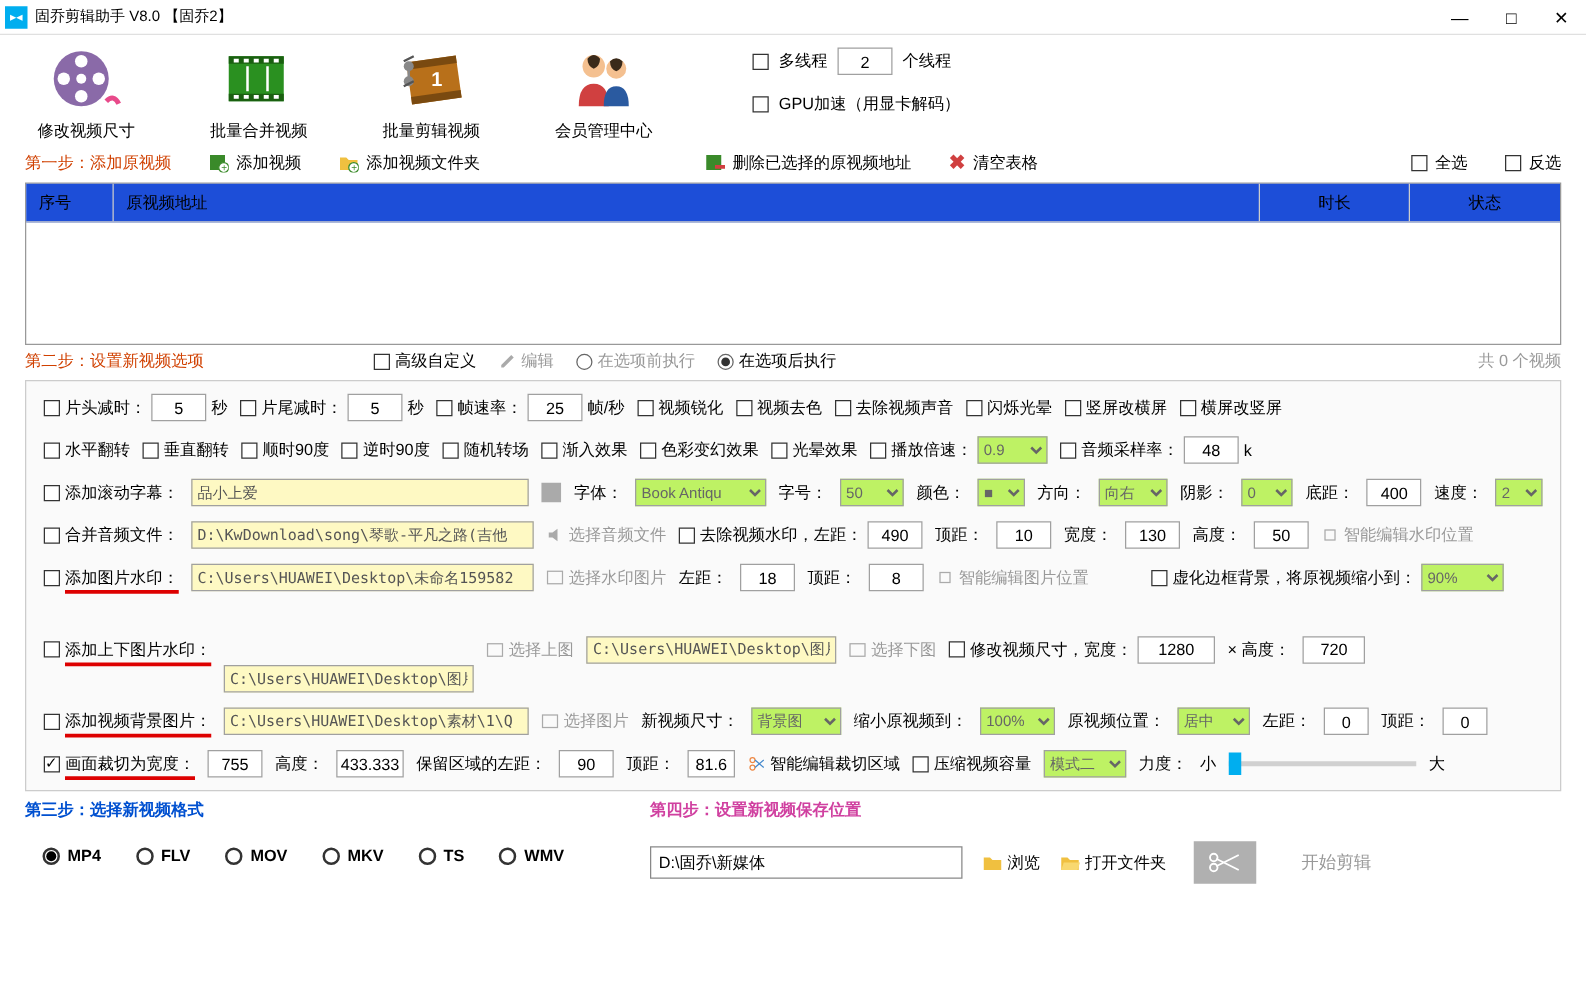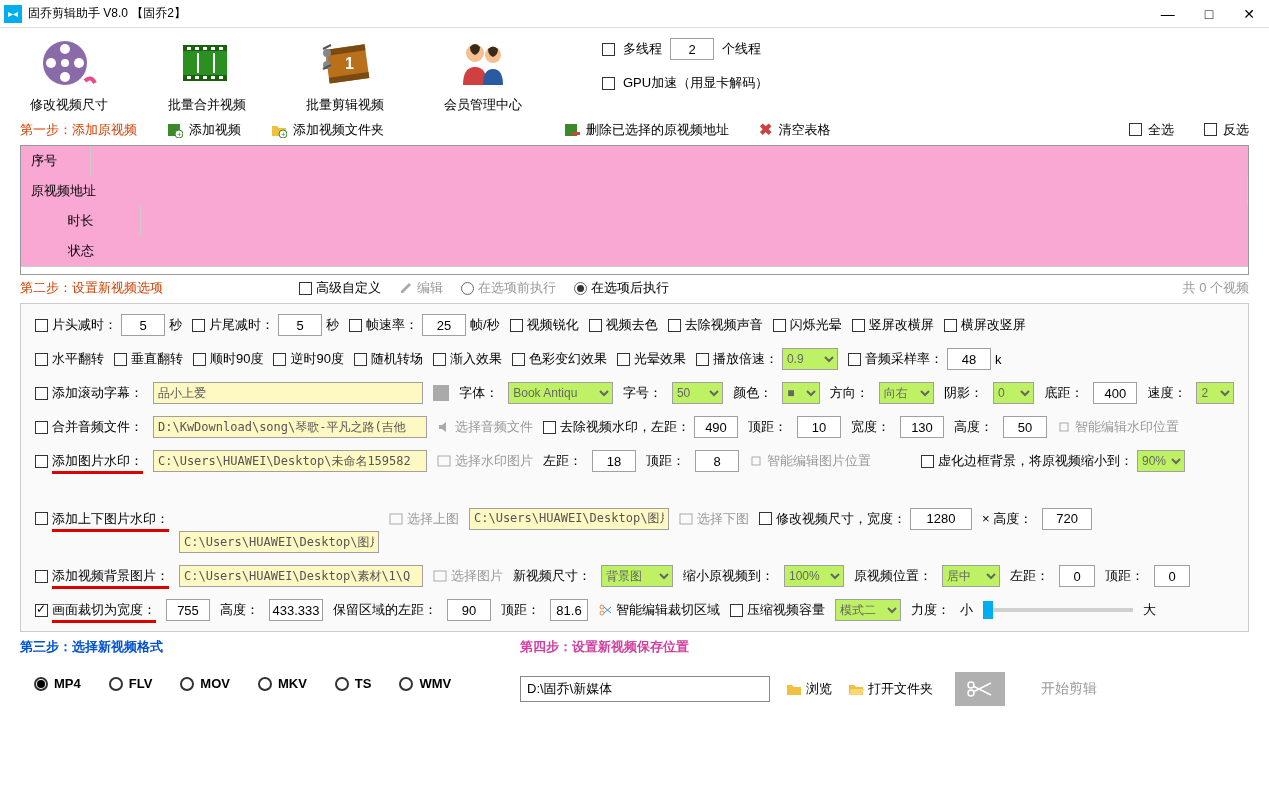--- a/index.html
+++ b/index.html
@@ -27,21 +27,21 @@
 select { height: 22px; border: 1px solid #a0a0a0; background: #bef264; font-size: 12px; }
 select.disabled { color: #666; }
 
 .step-bar { display: flex; align-items: center; padding: 6px 20px; gap: 30px; font-size: 13px; }
 .step-label { color: #d04000; font-weight: normal; }
 .action-link { display: flex; align-items: center; gap: 6px; cursor: pointer; }
 .action-link .ic { width: 16px; height: 16px; }
 .spacer { flex: 1; }
 
 .table { border: 1px solid #999; margin: 0 20px; height: 130px; }
-.table-header { display: flex; background: #f9a8d4; border-bottom: 1px solid #ccc; flex-direction: column; }
+.table-header { display: flex; background: #1d4ed8; border-bottom: 1px solid #ccc; }
 .th { padding: 6px 10px; border-right: 1px solid #ccc; font-size: 13px; }
 
 .step2-bar { display: flex; align-items: center; padding: 4px 20px; gap: 18px; font-size: 13px; }
 .radio { width: 13px; height: 13px; border: 1px solid #666; border-radius: 50%; display: inline-block; vertical-align: middle; position: relative; }
 .radio.checked::after { content: ''; position: absolute; width: 7px; height: 7px; background: #333; border-radius: 50%; top: 2px; left: 2px; }
 .disabled-text { color: #999; }
 
 .options-panel { border: 1px solid #ccc; margin: 2px 20px; padding: 10px 14px; background: #fafafa; }
 .opt-row { display: flex; align-items: center; gap: 10px; margin-bottom: 12px; flex-wrap: nowrap; white-space: nowrap; }
 .opt-row:last-child { margin-bottom: 0; }
@@ -404,21 +404,21 @@
     <span class="opt-item btn-disabled">
         <svg width="14" height="14">
           <rect x="3" y="3" width="8" height="8" fill="none" stroke="#aaa"></rect>
         </svg>
         <span>智能编辑图片位置</span>
       </span>
     <span style="width:30px"></span>
     <span class="opt-item">
         <span class="checkbox"></span>
         <span>虚化边框背景，将原视频缩小到：</span>
-        <select class="disabled" style="width:48px"><option>90%</option></select>
+        <select class="disabled" style="width:66px"><option>90%</option></select>
       </span>
   </div>
 
   <div class="opt-row">
     <span class="opt-item" style="position:relative">
         <span class="checkbox"></span>
         <span class="red-underline">添加上下图片水印：</span>
       </span>
     <input type="text" class="wide dis" style="width: 200px; margin-top: 47px;" value="C:\Users\HUAWEI\Desktop\图片水印">
     <span class="opt-item btn-disabled">

